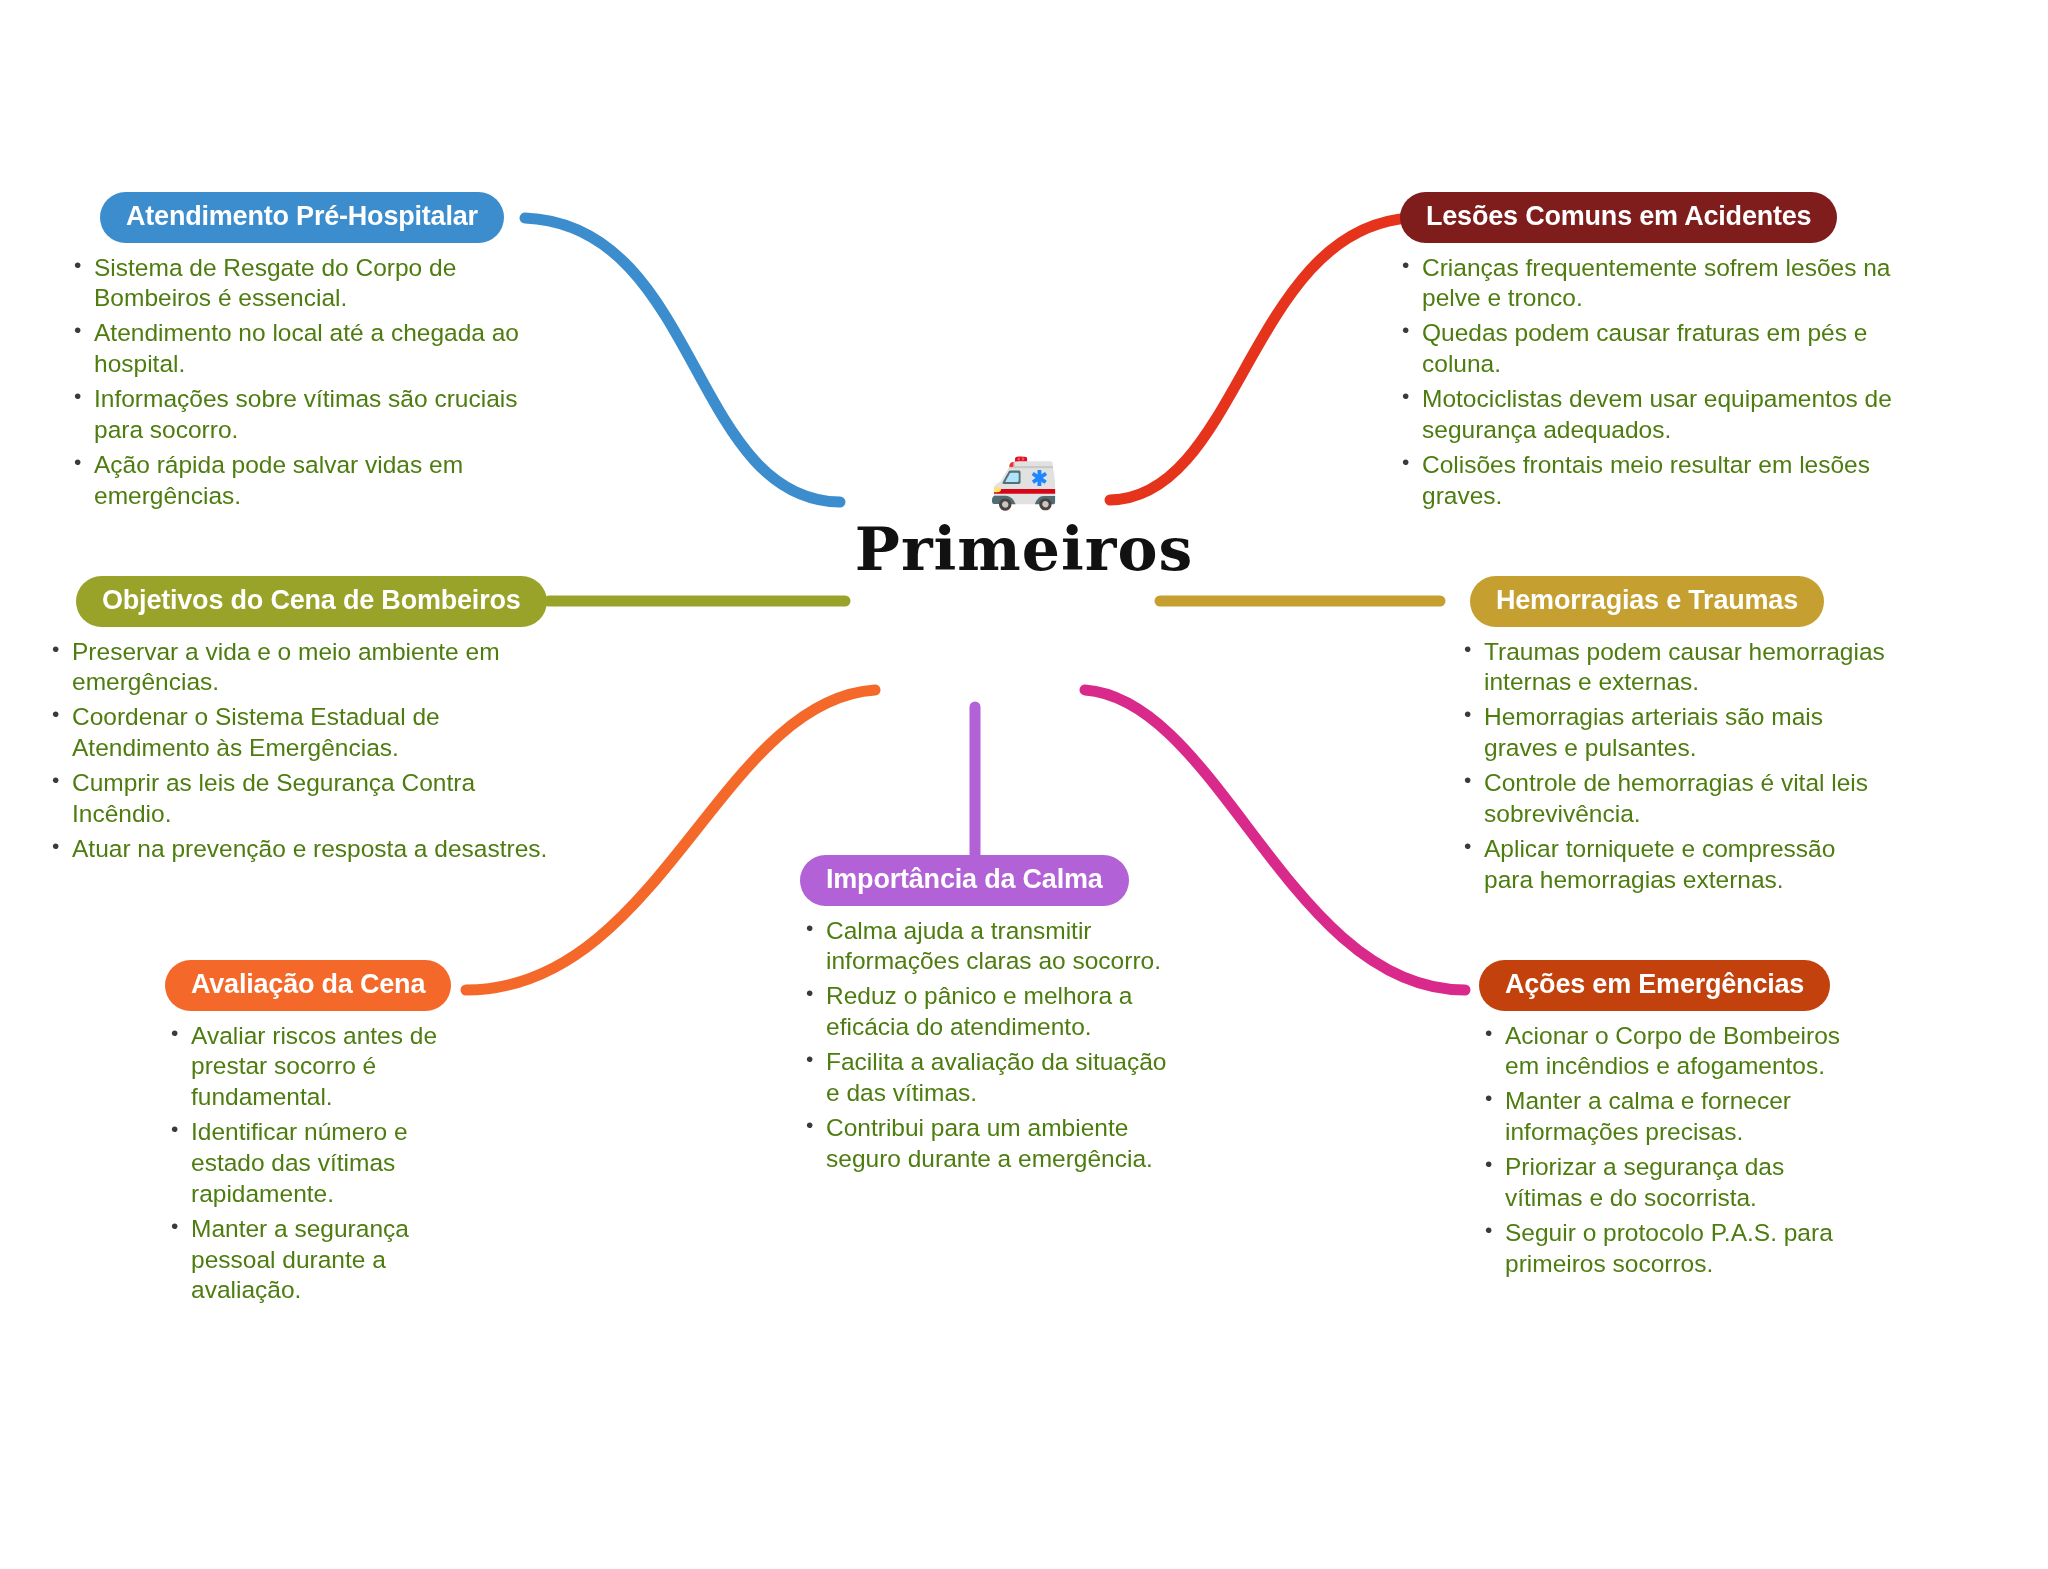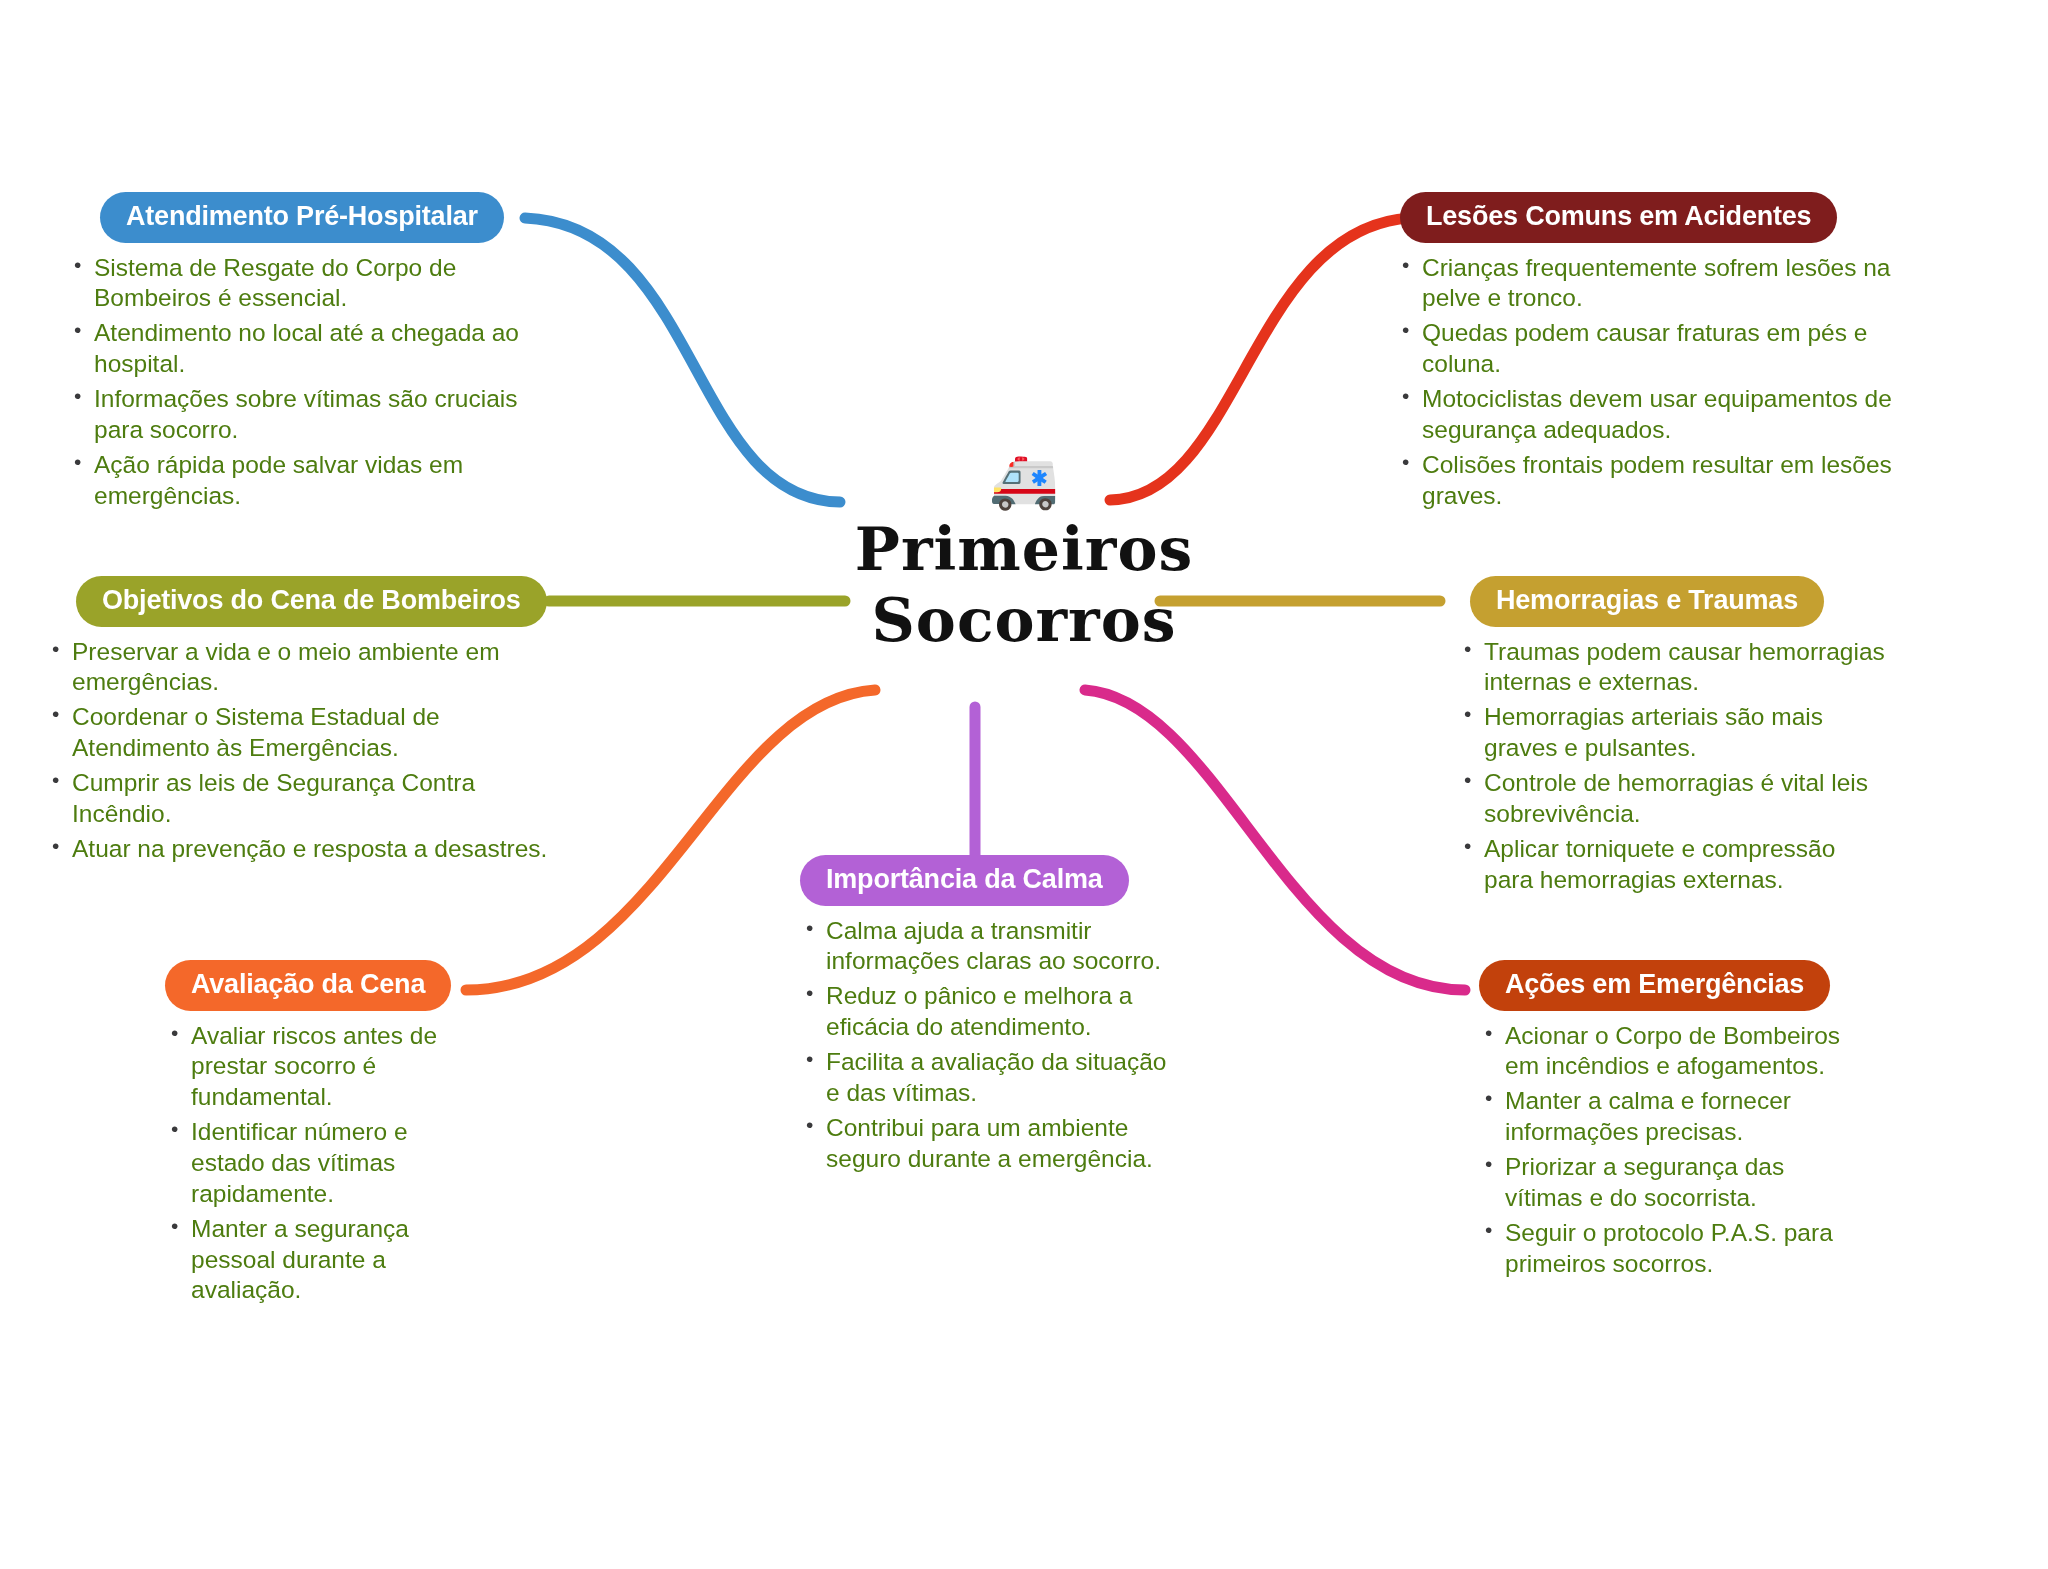--- a/index.html
+++ b/index.html
@@ -109,21 +109,21 @@
       <li>Ação rápida pode salvar vidas em emergências.</li>
     </ul>
   </div>
 
   <div class="node" id="n-lesoes">
     <div class="pill" style="background:#7f1d1d">Lesões Comuns em Acidentes</div>
     <ul class="bullets">
       <li>Crianças frequentemente sofrem lesões na pelve e tronco.</li>
       <li>Quedas podem causar fraturas em pés e coluna.</li>
       <li>Motociclistas devem usar equipamentos de segurança adequados.</li>
-      <li>Colisões frontais podem resultar em lesões graves.</li>
+      <li>Colisões frontais meio resultar em lesões graves.</li>
     </ul>
   </div>
 
   <div class="node" id="n-objetivos">
     <div class="pill" style="background:#9aa329">Objetivos do Cena de Bombeiros</div>
     <ul class="bullets">
       <li>Preservar a vida e o meio ambiente em emergências.</li>
       <li>Coordenar o Sistema Estadual de Atendimento às Emergências.</li>
       <li>Cumprir as leis de Segurança Contra Incêndio.</li>
       <li>Atuar na prevenção e resposta a desastres.</li>
@@ -166,17 +166,16 @@
       <li>Manter a calma e fornecer informações precisas.</li>
       <li>Priorizar a segurança das vítimas e do socorrista.</li>
       <li>Seguir o protocolo P.A.S. para primeiros socorros.</li>
     </ul>
   </div>
 
   <div id="center">
     <span id="center-emoji">🚑</span>
     <span id="center-title">
       <span>Primeiros</span><br>
-      <span>Socorros</span>
     </span>
   </div>
 
 </div>
 
 </body></html>

